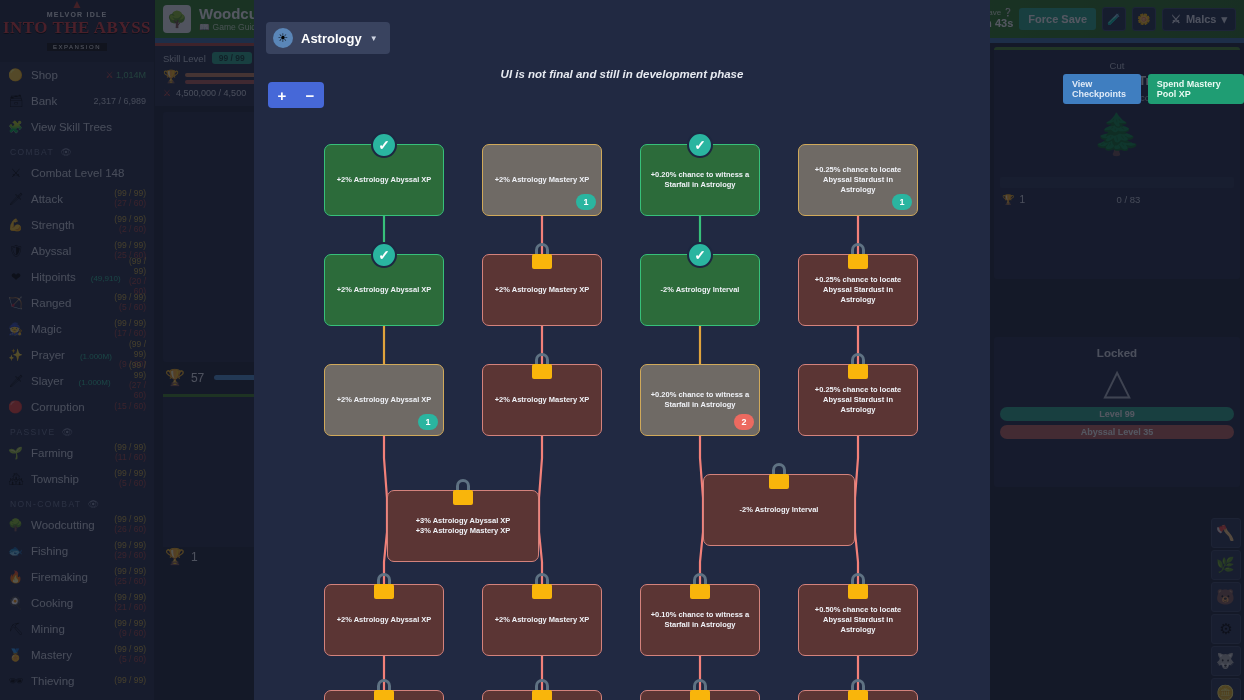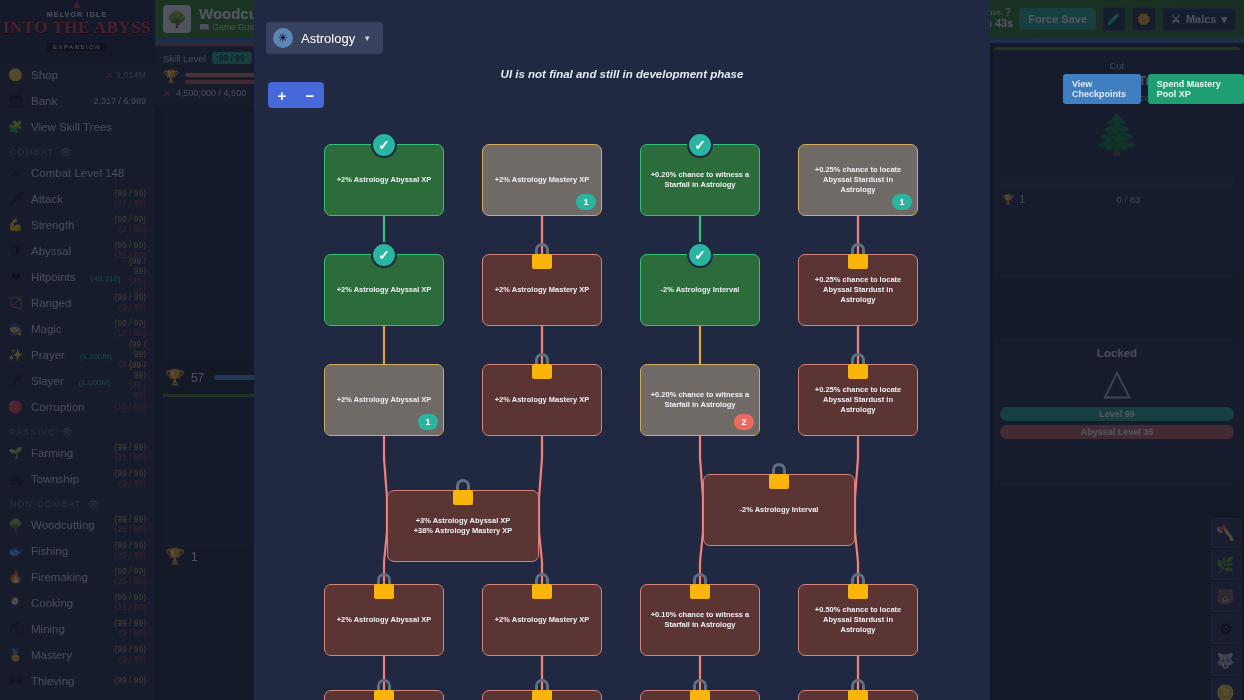--- a/index.html
+++ b/index.html
@@ -100,21 +100,21 @@
 
   
   #overlay { position:absolute; inset:0; background:rgba(18,22,36,.72); }
   #modal { position:absolute; left:254px; top:0; width:736px; height:700px;
            background:#212942; overflow:hidden; }
   #modal-head { height:58px; position:relative; }
   .skillbtn { position:absolute; left:12px; top:22px; display:flex; align-items:center;
               gap:8px; background:#39435f; border-radius:4px; padding:6px 12px 6px 7px; }
   .skillbtn .ic { width:20px; height:20px; border-radius:50%; background:#5a86b8;
                   display:flex; align-items:center; justify-content:center; font-size:12px; }
-  .skillbtn .tx { font-size:13px; color:#fff; font-weight:normal; }
+  .skillbtn .tx { font-size:13px; color:#fff; font-weight:bold; }
   .skillbtn .ca { font-size:8px; color:#cfd5e2; }
   .devnote { position:absolute; left:0; right:0; top:68px; text-align:center;
              font-size:11.5px; font-style:italic; font-weight:bold; color:#e7eaf1; }
   .zoomctl { position:absolute; left:14px; top:82px; background:#4668d8; border-radius:4px;
              display:flex; align-items:center; }
   .zoomctl div { width:28px; height:26px; display:flex; align-items:center;
                  justify-content:center; color:#fff; font-size:15px; font-weight:bold; }
 
   .topbtns { position:absolute; display:flex; gap:7px; }
   .btn-blue { background:#3f7ec0; color:#dfeaf7; font-size:9px; border-radius:3px;
@@ -566,21 +566,21 @@
               <div>+0.25% chance to locate Abyssal Stardust in Astrology</div>
             </div>
             <div class="lock" style="top: 0px;">
               <div class="shackle"></div>
               <div class="body"></div>
             </div>
           </div>
           <div class="node locked wide" style="left: 133px; top: 490px;">
             <div>
               <div>+3% Astrology Abyssal XP</div>
-              <div>+38% Astrology Mastery XP</div>
+              <div>+3% Astrology Mastery XP</div>
             </div>
             <div class="lock" style="top: 0px;">
               <div class="shackle"></div>
               <div class="body"></div>
             </div>
           </div>
           <div class="node locked wide" style="left: 449px; top: 474px;">
             <div>
               <div>-2% Astrology Interval</div>
             </div>

